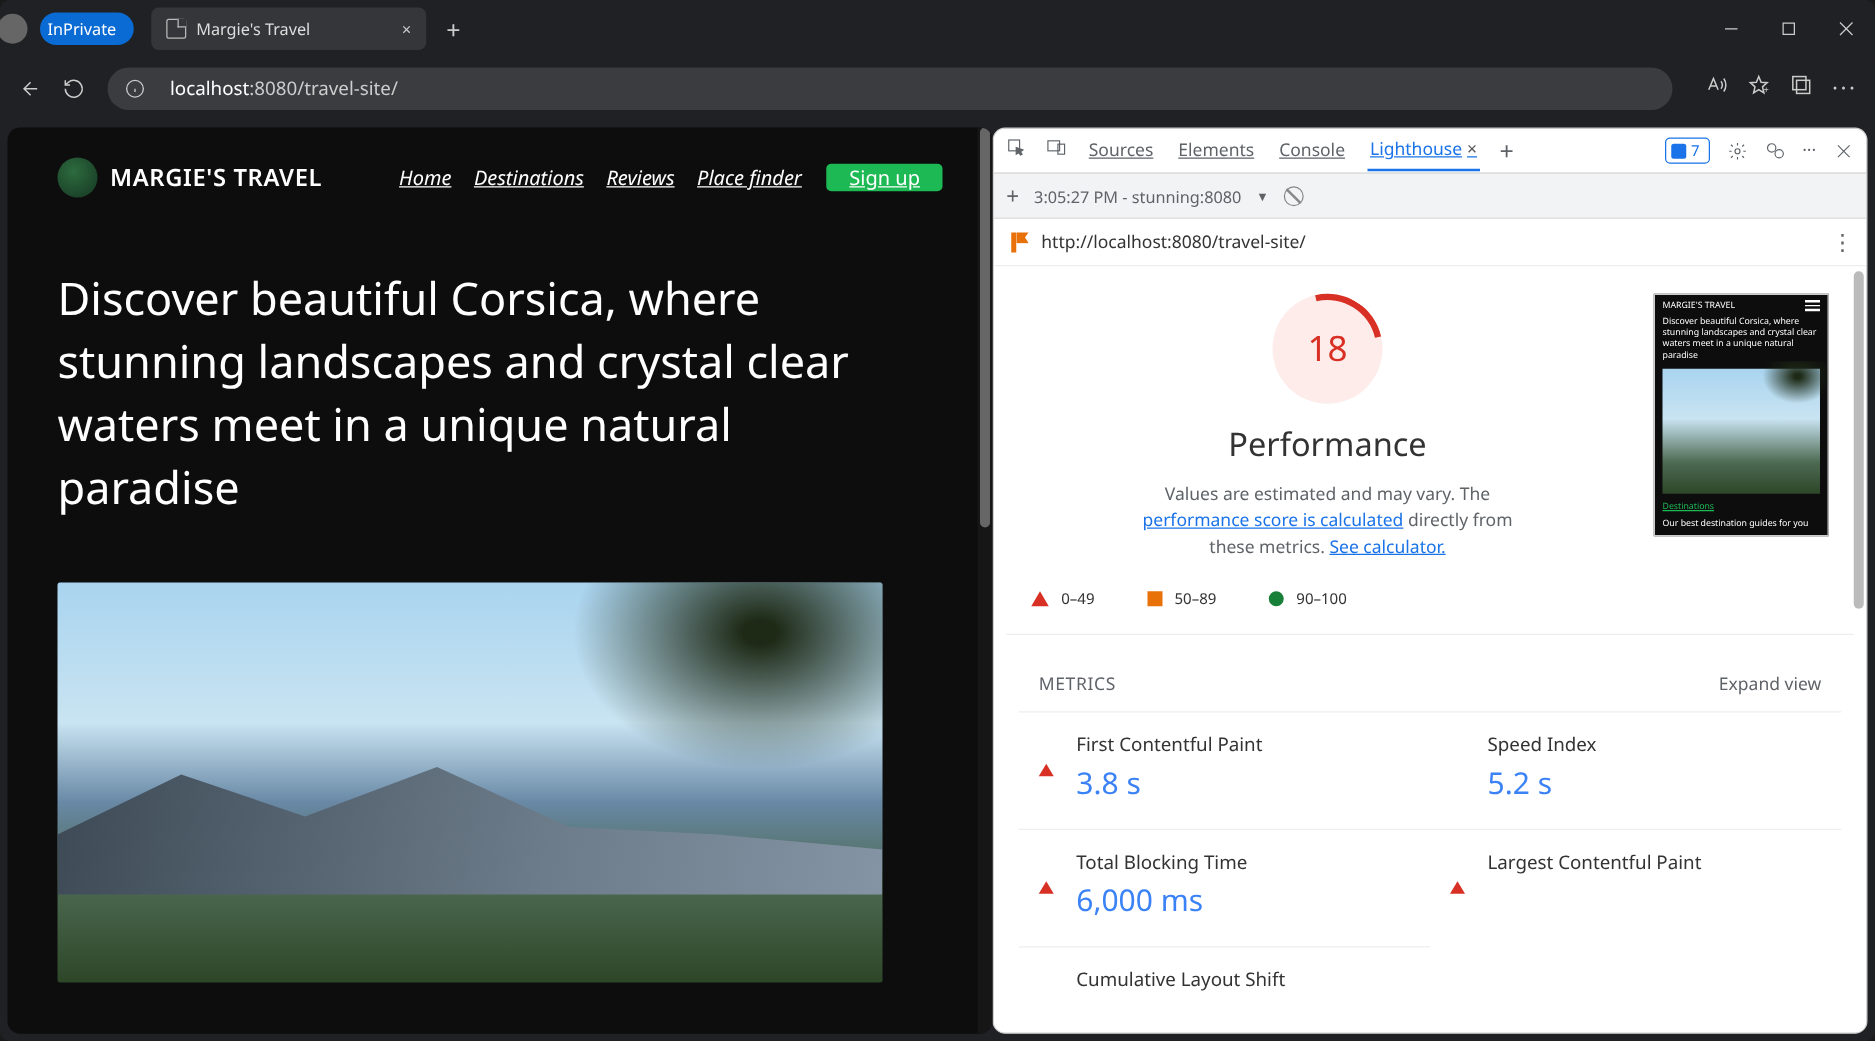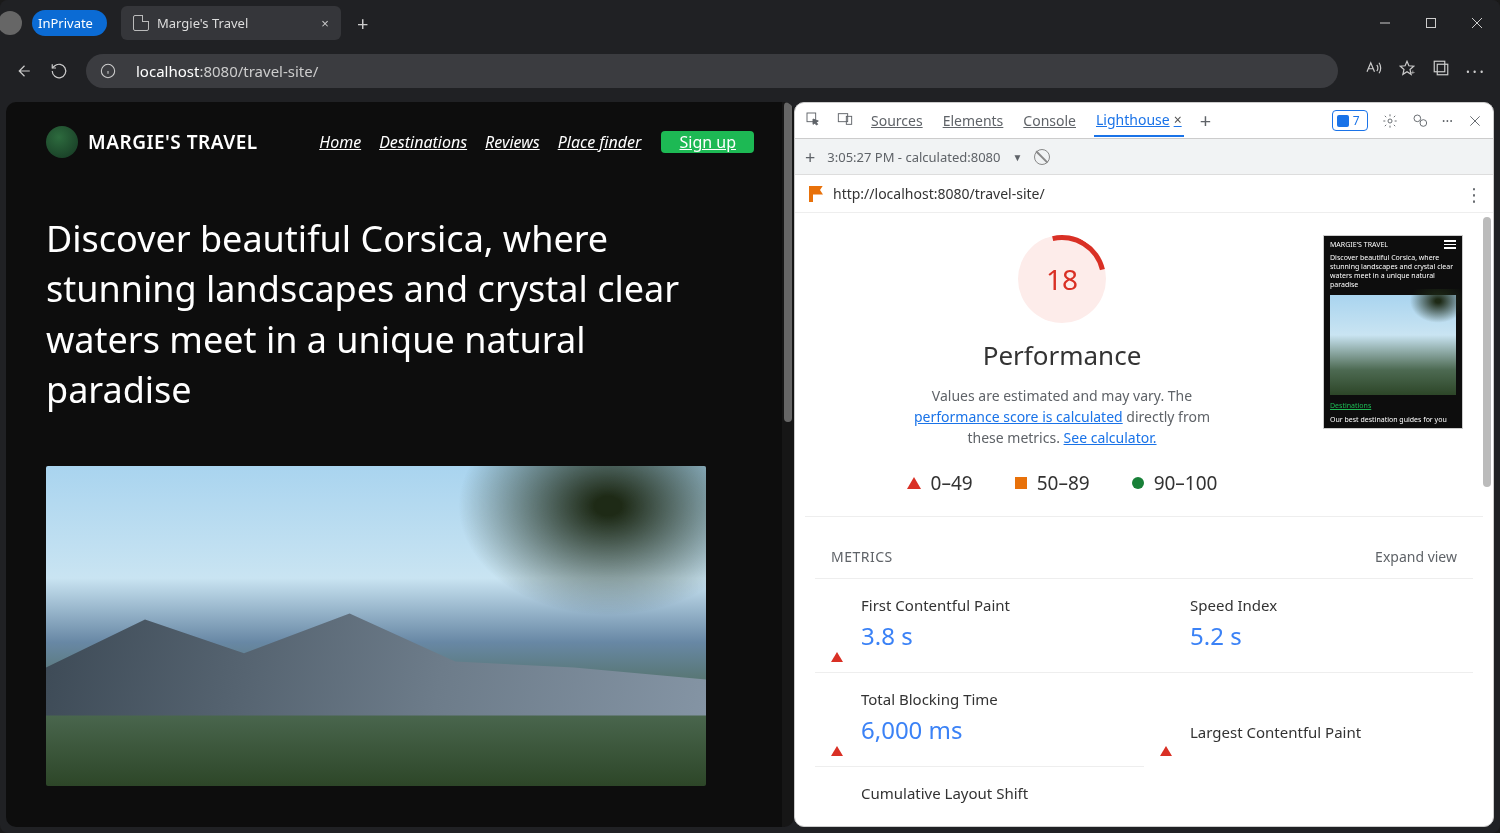--- a/index.html
+++ b/index.html
@@ -67,37 +67,37 @@
 .report { flex:1; overflow:auto; padding:22px 10px 0; position:relative; }
 .report-scroll-thumb { position:absolute; right:2px; top:4px; width:8px; height:270px; background:#bbb; border-radius:4px; }
 .gauge-row { display:flex; gap:24px; padding:0 20px; align-items:flex-start; }
 .gauge-area { flex:1; text-align:center; }
 .gauge { width:88px; height:88px; border-radius:50%; background:#fdecea; margin:0 auto; position:relative; display:flex; align-items:center; justify-content:center; }
 .gauge-arc { position:absolute; inset:0; border-radius:50%; border:5px solid transparent; border-top-color:#d93025; transform:rotate(32deg); }
 .gauge-val { font-size:28px; color:#d93025; font-weight:400; }
 .gauge-label { font-size:26px; color:#333; margin-top:14px; }
 .gauge-desc { font-size:14px; color:#5f6368; line-height:1.5; margin:12px auto 0; max-width:300px; }
 .gauge-desc a { color:#1a73e8; text-decoration:underline; }
-.legend { display:flex; gap:42px; justify-content:center; margin-top:22px; font-size:19px; color:#333; }
+.legend { display:flex; gap:42px; margin-top:22px; font-size:12px; color:#333; }
 .lg { display:flex; align-items:center; gap:10px; }
 .tri { width:0; height:0; border-left:7px solid transparent; border-right:7px solid transparent; border-bottom:12px solid #d93025; }
 .sq { width:12px; height:12px; background:#e8710a; }
 .circ { width:12px; height:12px; border-radius:50%; background:#188038; }
 .thumb-preview { width:140px; background:#0d0d0d; border:1px solid #ccc; padding:4px 6px; color:#fff; font-size:7px; line-height:1.3; }
 .thumb-preview .hb { display:flex; justify-content:space-between; align-items:center; font-size:7px; margin-bottom:4px; }
 .thumb-preview .hb .ham { display:flex; flex-direction:column; gap:2px; }
 .thumb-preview .hb .ham span { width:12px; height:1.5px; background:#fff; }
 .thumb-preview .timg { height:100px; background:linear-gradient(to bottom,#a9d4ef 0%,#c9e4f2 40%,#4d6a52 75%,#2d4628 100%); margin-top:6px; position:relative; }
 .thumb-preview .timg .t-tree { position:absolute; top:-6px; right:-6px; width:60px; height:40px; background:radial-gradient(ellipse at 60% 30%,#1e2a16 5%,transparent 55%); }
 .thumb-preview .dest { display:inline-block; color:#1db954; font-size:7px; margin-top:6px; text-decoration:underline; }
 
 .metrics-hdr { display:flex; justify-content:space-between; align-items:center; padding:30px 26px 12px; color:#5f6368; font-size:14px; letter-spacing:.5px; border-top:1px solid #eee; margin-top:20px; }
 .metrics-hdr .ev { color:#5f6368; letter-spacing:0; cursor:pointer; }
 .metrics { display:grid; grid-template-columns:1fr 1fr; gap:0; padding:0 10px; }
-.metric { padding:16px 16px 20px; border-top:1px solid #eee; display:flex; gap:16px; align-items:flex-end; }
+.metric { padding:16px 16px 20px; border-top:1px solid #eee; display:flex; gap:16px; align-items:flex-start; }
 .metric .ico { width:14px; margin-top:3px; }
 .metric .ico .tri { border-bottom-width:10px; border-left-width:6px; border-right-width:6px; }
 .metric .ico .sq { width:10px; height:10px; }
 .metric-body .name { font-size:15px; color:#333; }
 .metric-body .val { font-size:24px; color:#3b82f6; margin-top:4px; }
 </style>
 </head>
 <body>
 
 <div class="browser">
@@ -226,21 +226,21 @@
             </svg>
           <span style="color:#5f6368;">···</span>
           <svg viewBox="0 0 24 24">
               <line x1="5" y1="5" x2="19" y2="19"></line>
               <line x1="19" y1="5" x2="5" y2="19"></line>
             </svg>
         </div>
       </div>
       <div class="dt-bar2">
         <span style="font-size:18px;">+</span>
-        <span>3:05:27 PM - calculated:8080</span>
+        <span>3:05:27 PM - stunning:8080</span>
           <span style="font-size:10px;">▼</span>
         <span class="nope"></span>
       </div>
       <div class="dt-bar3">
         <span class="lh-flag"></span>
         <span>http://localhost:8080/travel-site/</span>
         <span class="kebab">⋮</span>
       </div>
 
       <div class="report">

